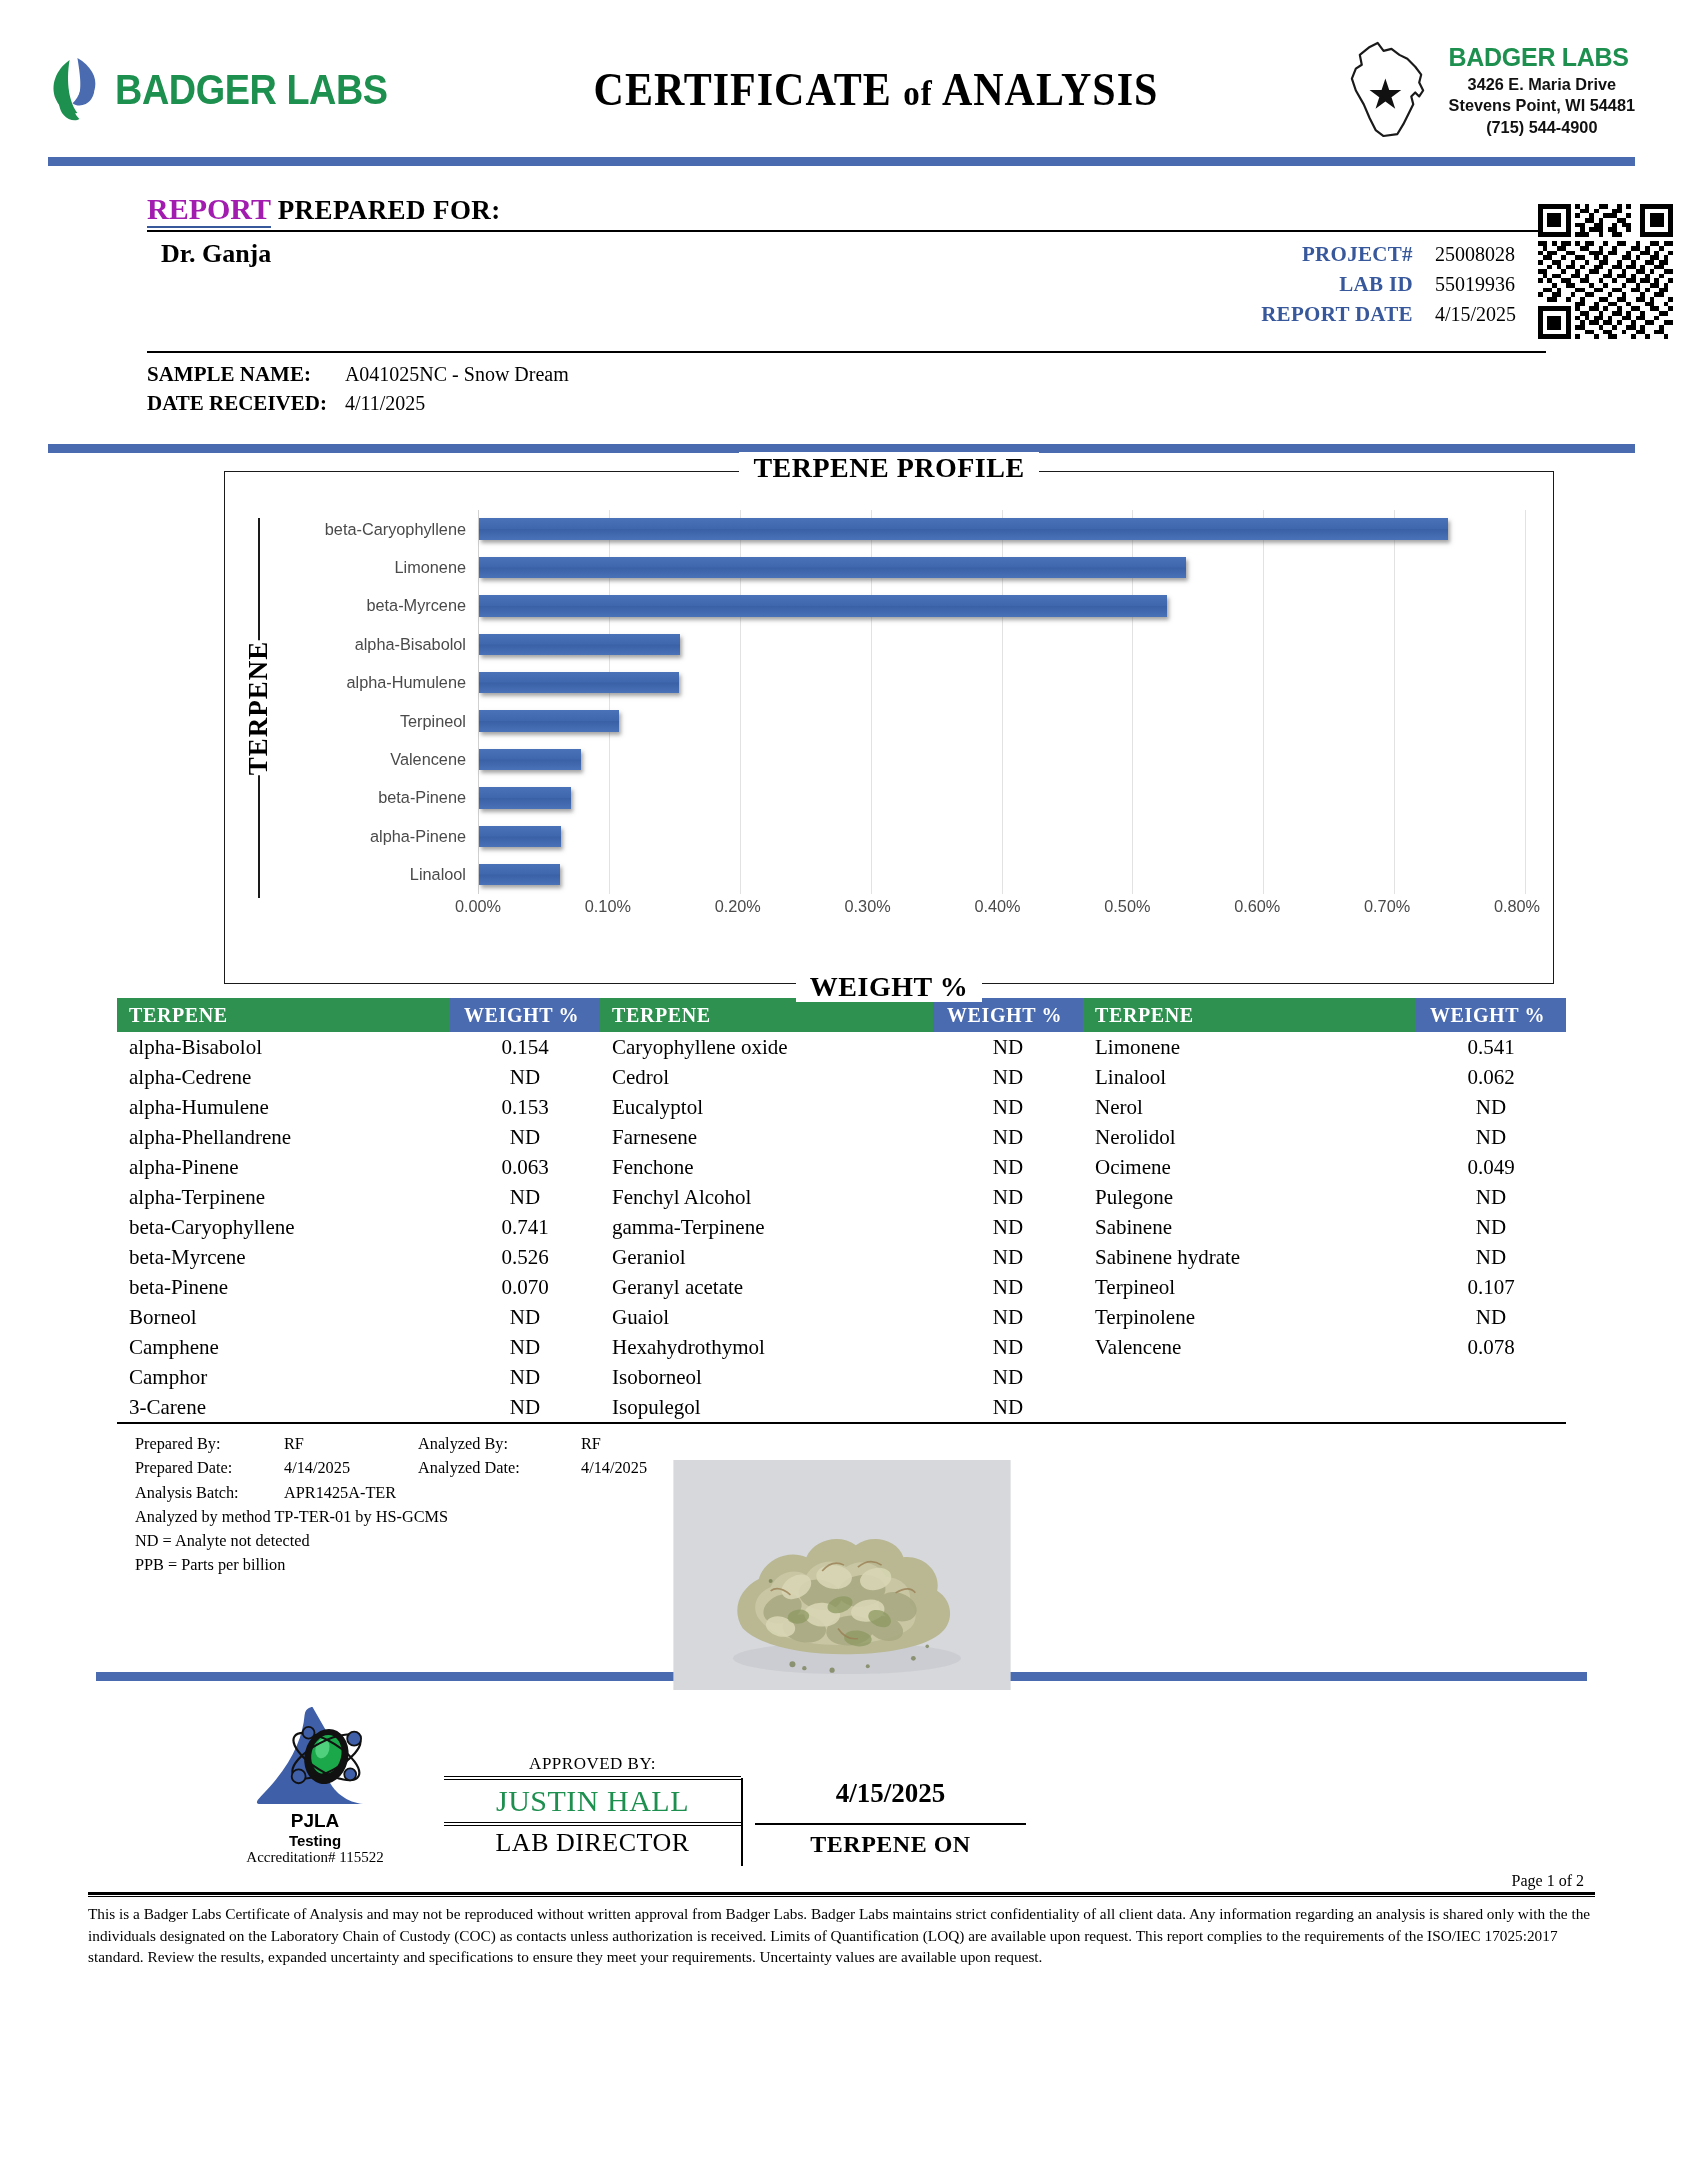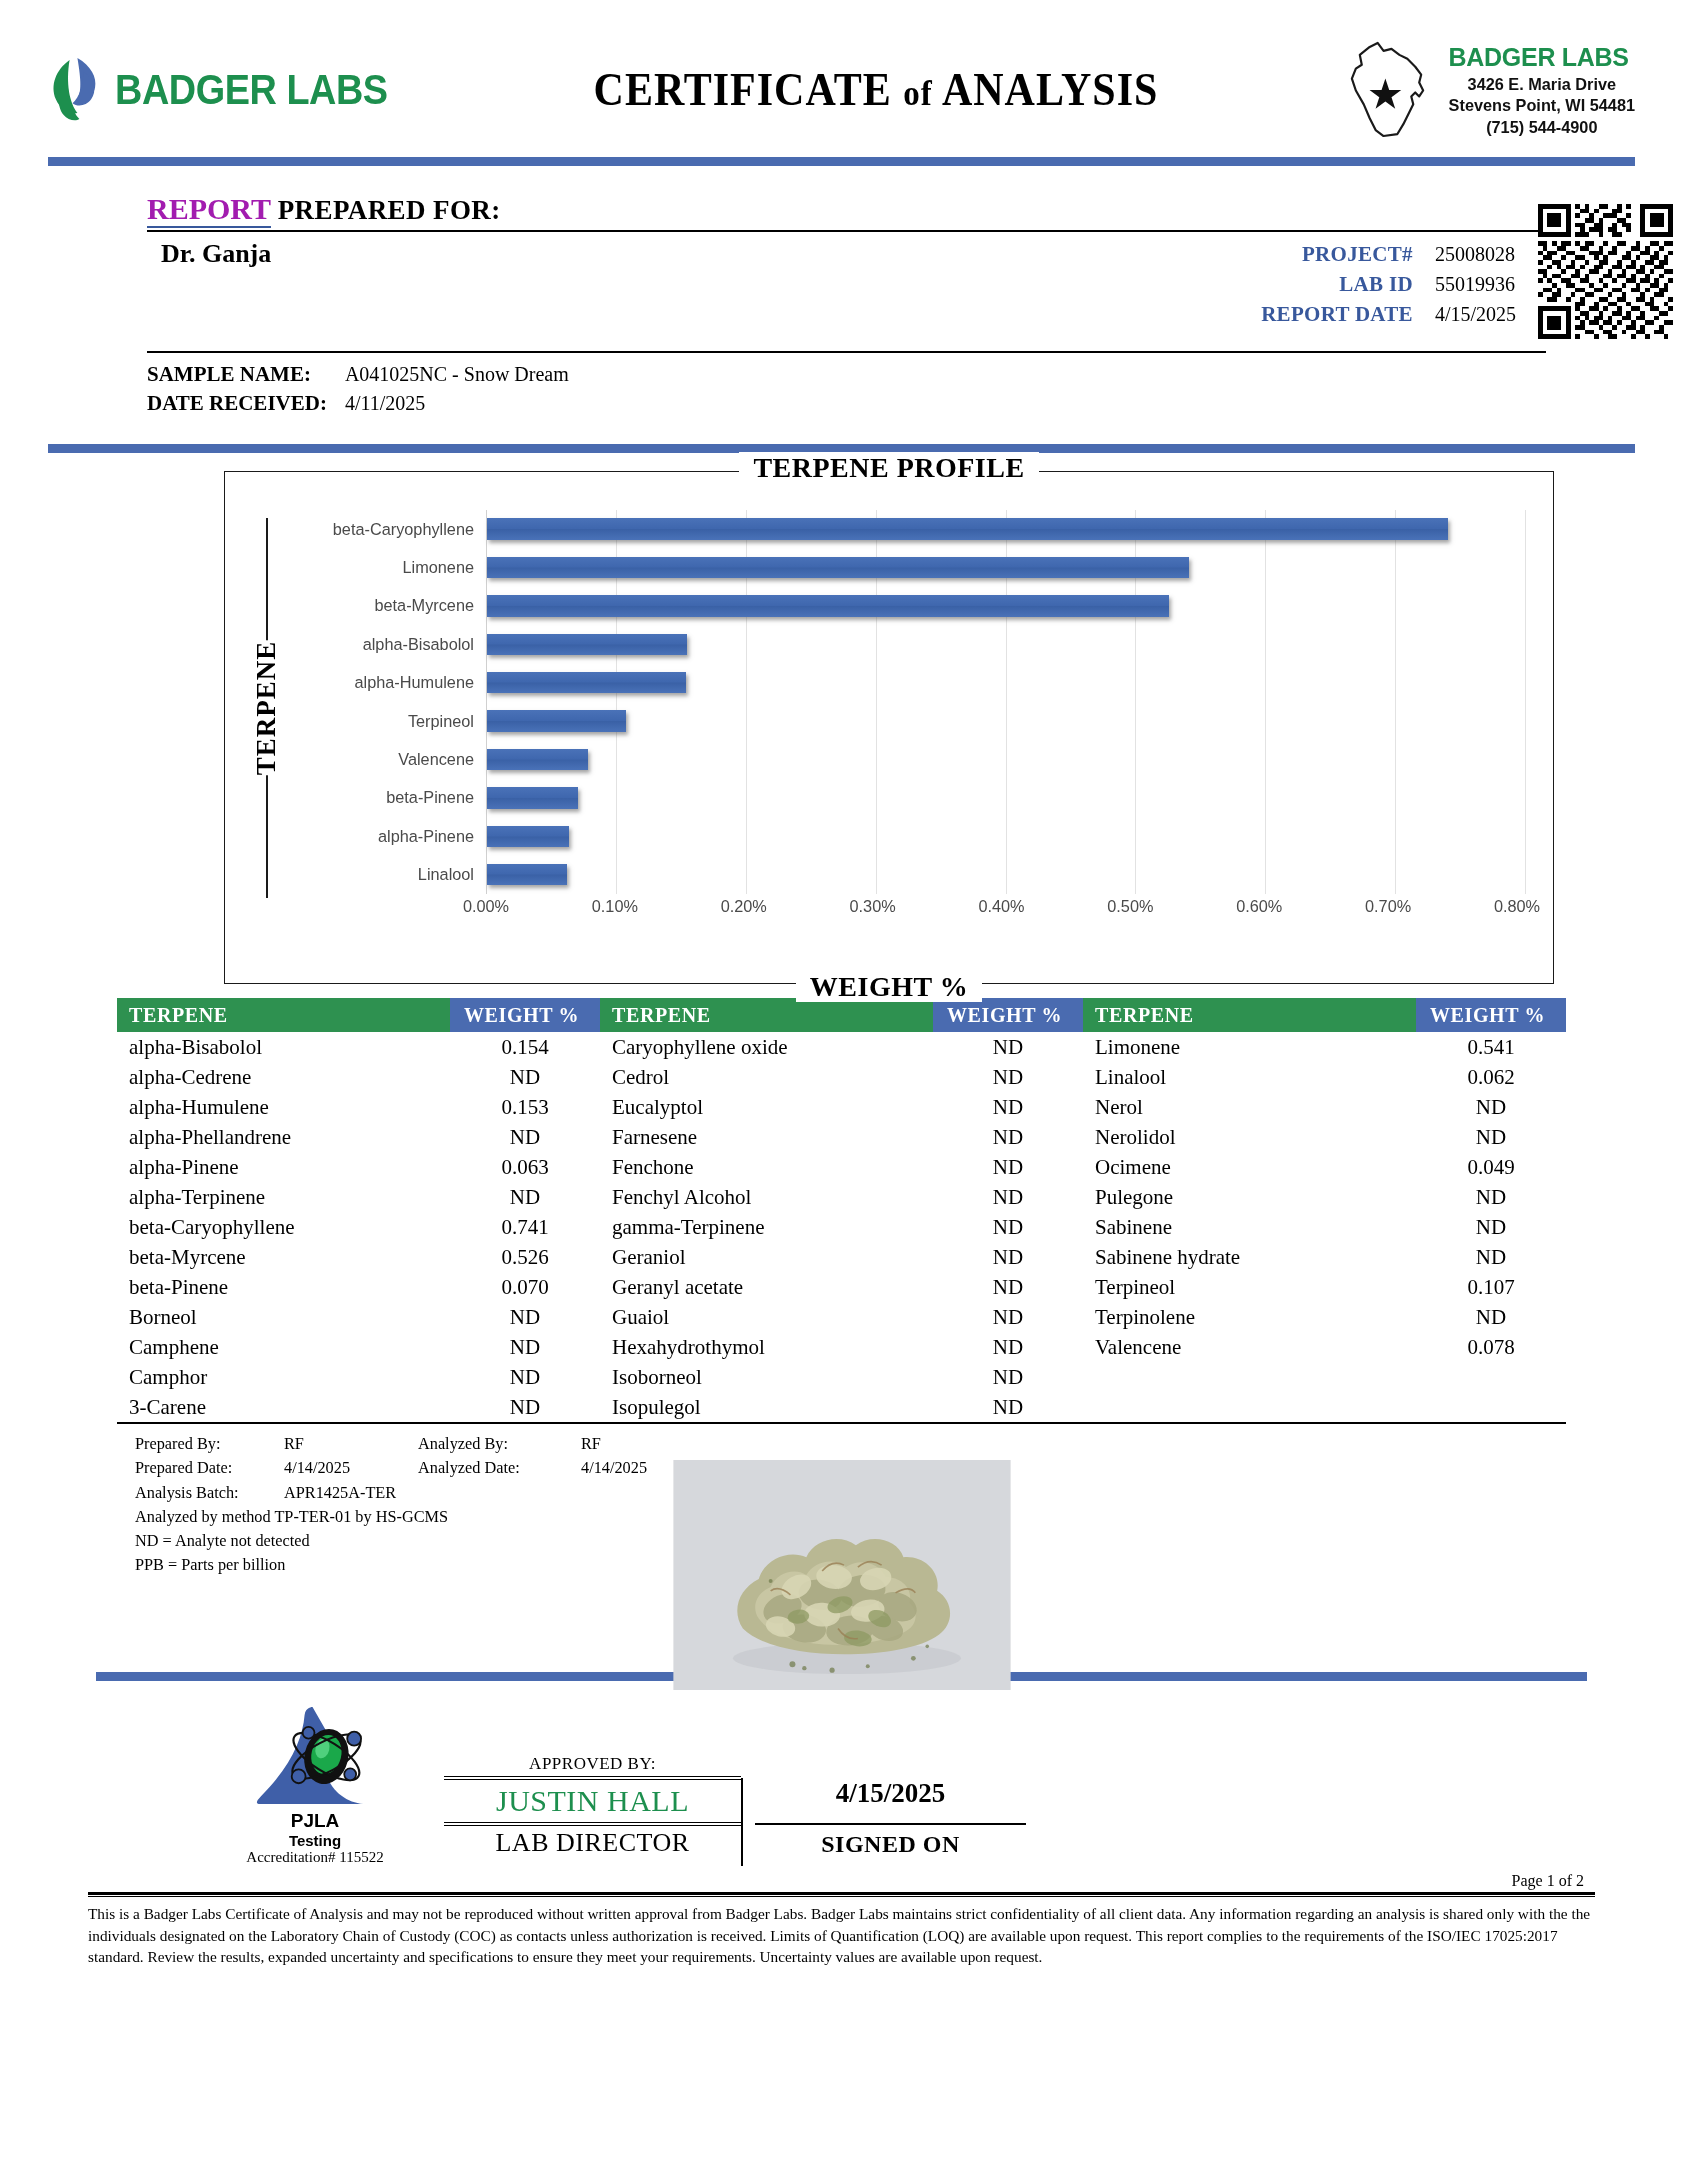--- a/index.html
+++ b/index.html
@@ -64,21 +64,21 @@
   .sample-tbl td.v { padding-left:18px; font-size:20px; font-weight:normal; }
 
   
   .sec-title-row { padding:0 69px 0 59px; margin-top:22px; }
   .sec-title { font-size:33px; font-weight:bold; letter-spacing:0.5px; display:inline-block; padding-left:10px;}
   .sec-underline { border-top:2.5px solid #000; margin-top:2px; }
 
   
   .chart-outer { margin:18px 81px 0 176px; position:relative; }
   .chart-fieldset {
-    border:1.5px solid #1a1a1a; position:relative; height:513px;padding-left:8px;
+    border:1.5px solid #1a1a1a; position:relative; height:513px;
   }
   .chart-legend {
     position:absolute; top:-20px; left:0; right:0; text-align:center;
   }
   .chart-legend span {
     background:#fff; padding:0 14px;
     font-size:28px; font-weight:bold; letter-spacing:0.5px;
   }
   .chart-xlabel {
     position:absolute; bottom:-20px; left:0; right:0; text-align:center;
@@ -858,21 +858,21 @@
       <div class="ab-line"></div>
       <div class="ab-name">JUSTIN HALL</div>
       <div class="ab-line"></div>
       <div class="ab-role">LAB DIRECTOR</div>
     </div>
 
 
     <div class="signed-col">
       <div class="signed-date">4/15/2025</div>
       <div class="signed-line"></div>
-      <div class="signed-label">SIGNED ON</div>
+      <div class="signed-label">TERPENE ON</div>
     </div>
   </div>
 
   <div class="pagenum">Page 1 of 2</div>
   <div class="disc-rule"></div>
   <div class="disclaimer">This is a Badger Labs Certificate of Analysis and may not be reproduced without written approval from Badger Labs. Badger Labs maintains strict confidentiality of all client data. Any information regarding an analysis is shared only with the the individuals designated on the Laboratory Chain of Custody (COC) as contacts unless authorization is received. Limits of Quantification (LOQ) are available upon request. This report complies to the requirements of the ISO/IEC 17025:2017 standard. Review the results, expanded uncertainty and specifications to ensure they meet your requirements. Uncertainty values are available upon request.</div>
 
 </div>
 
 

